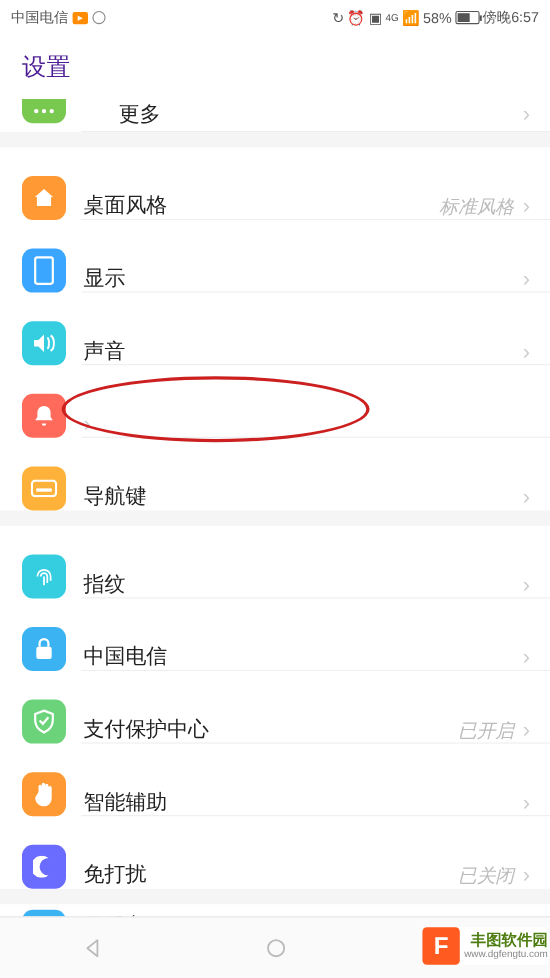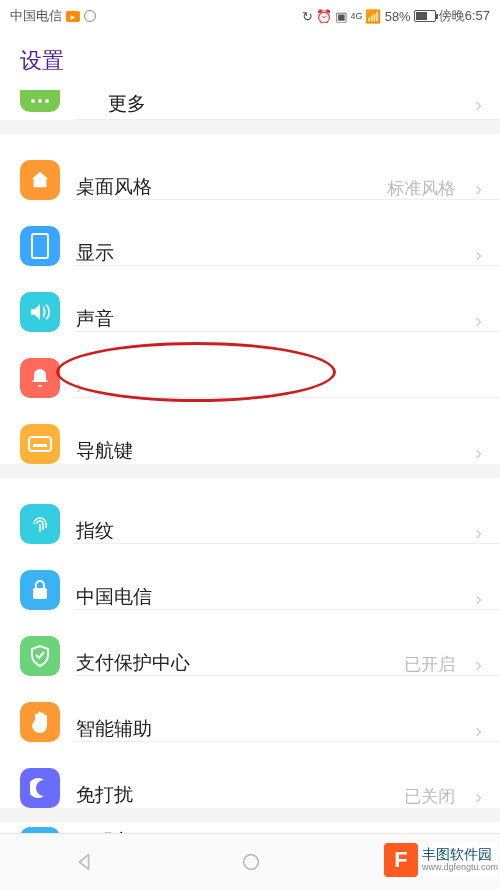--- a/index.html
+++ b/index.html
@@ -79,21 +79,22 @@
     .partial-top .icon-box { width:40px; height:22px; border-top-left-radius:0; border-top-right-radius:0; margin-top:-6px;}
     .partial-bottom .icon-box { height:28px; border-bottom-left-radius:0; border-bottom-right-radius:0;}
     .label {
       font-size: 19px;
       color: #222;
       flex: 1;
     }
     .value {
       font-size: 17px;
       color: #bbb;
-      margin-right: 20px;
+      margin-right: 8px;
+      font-style: italic;
     }
     .chevron {
       color: #ccc;
       font-size: 20px;
     }
     .gap {
       height: 14px;
       background: #f5f5f5;
     }
     .c-green { background:#79c850; }
@@ -141,21 +142,21 @@
     .wm-sq {
       width: 34px; height: 34px;
       background:#ff5a1f;
       color:#fff;
       font-size: 22px;
       font-weight:700;
       display:flex; align-items:center; justify-content:center;
       border-radius:4px;
     }
     .wm-text { display:flex; flex-direction:column; margin-left:4px; line-height:1.1;}
-    .wm-text .t1{ font-size:14px; color:#0c4a6e; font-weight:400;}
+    .wm-text .t1{ font-size:14px; color:#4d7c0f; font-weight:700;text-align:right;}
     .wm-text .t2{ font-size:9px; color:#888;text-align:right;}
   </style>
 </head>
 <body>
 
 <div class="status-bar">
   <div class="status-left">
     <span>中国电信</span>
     <span class="orange-badge"></span>
     <span class="dot"></span>

